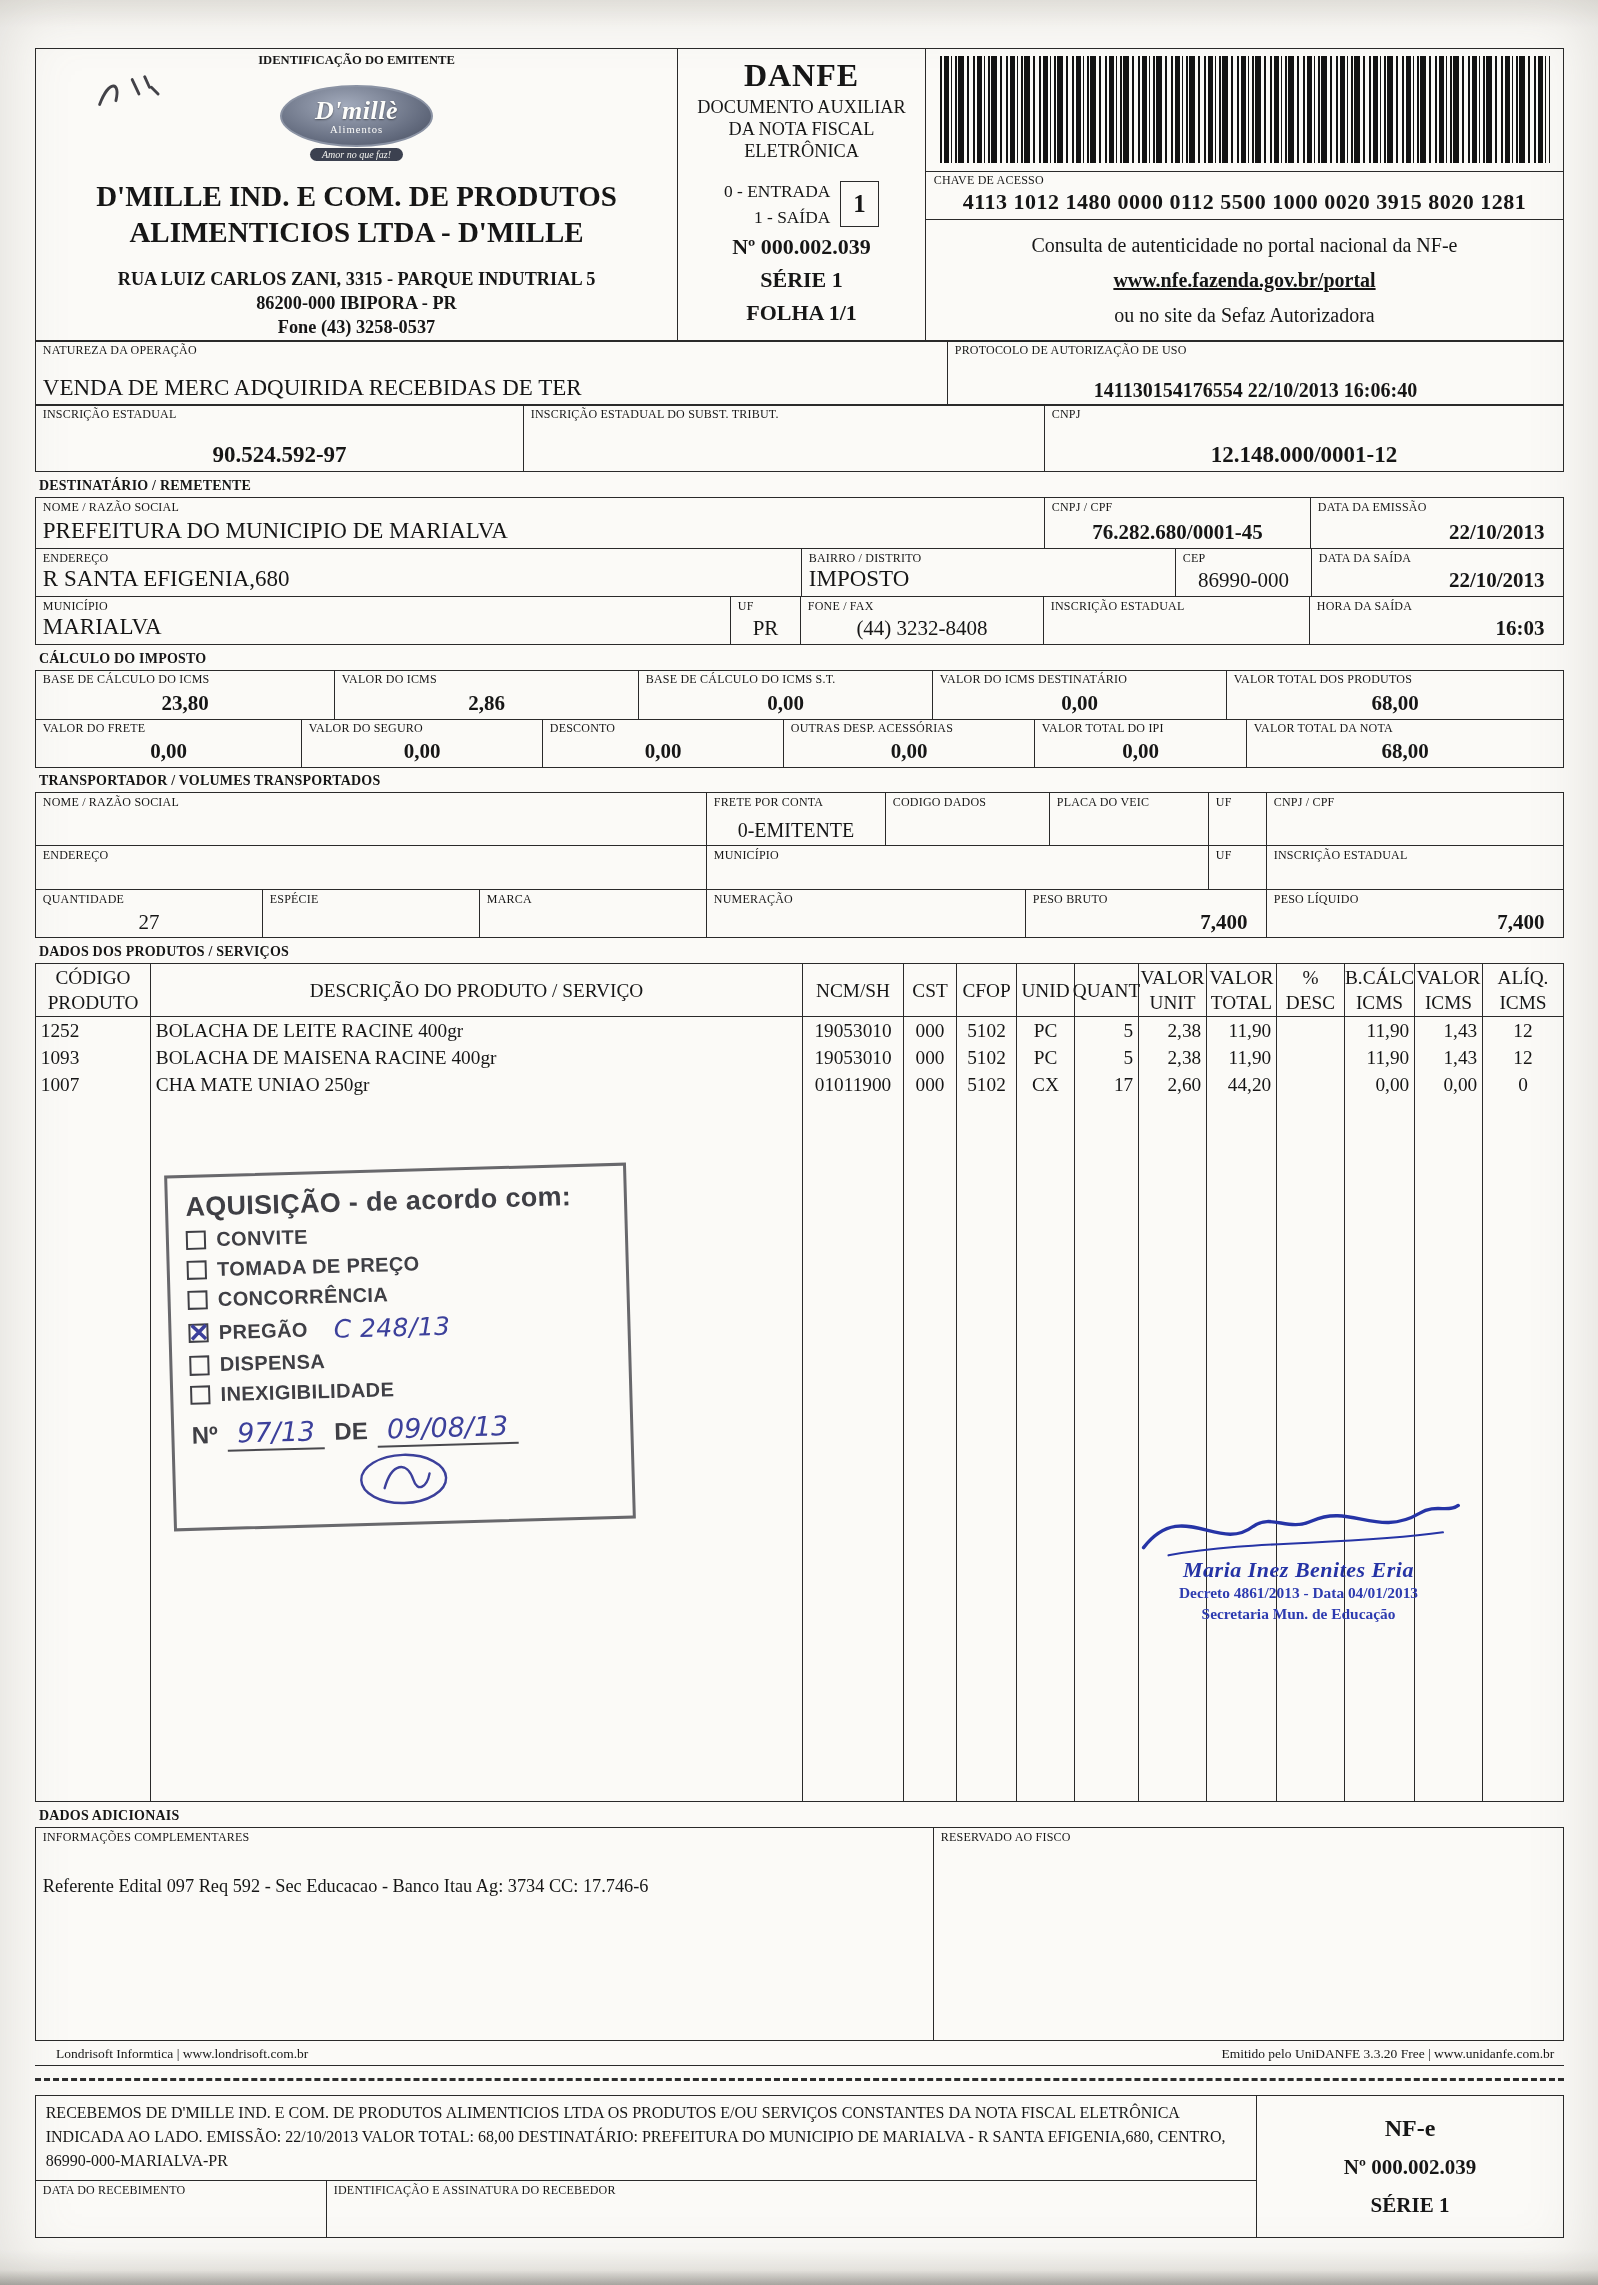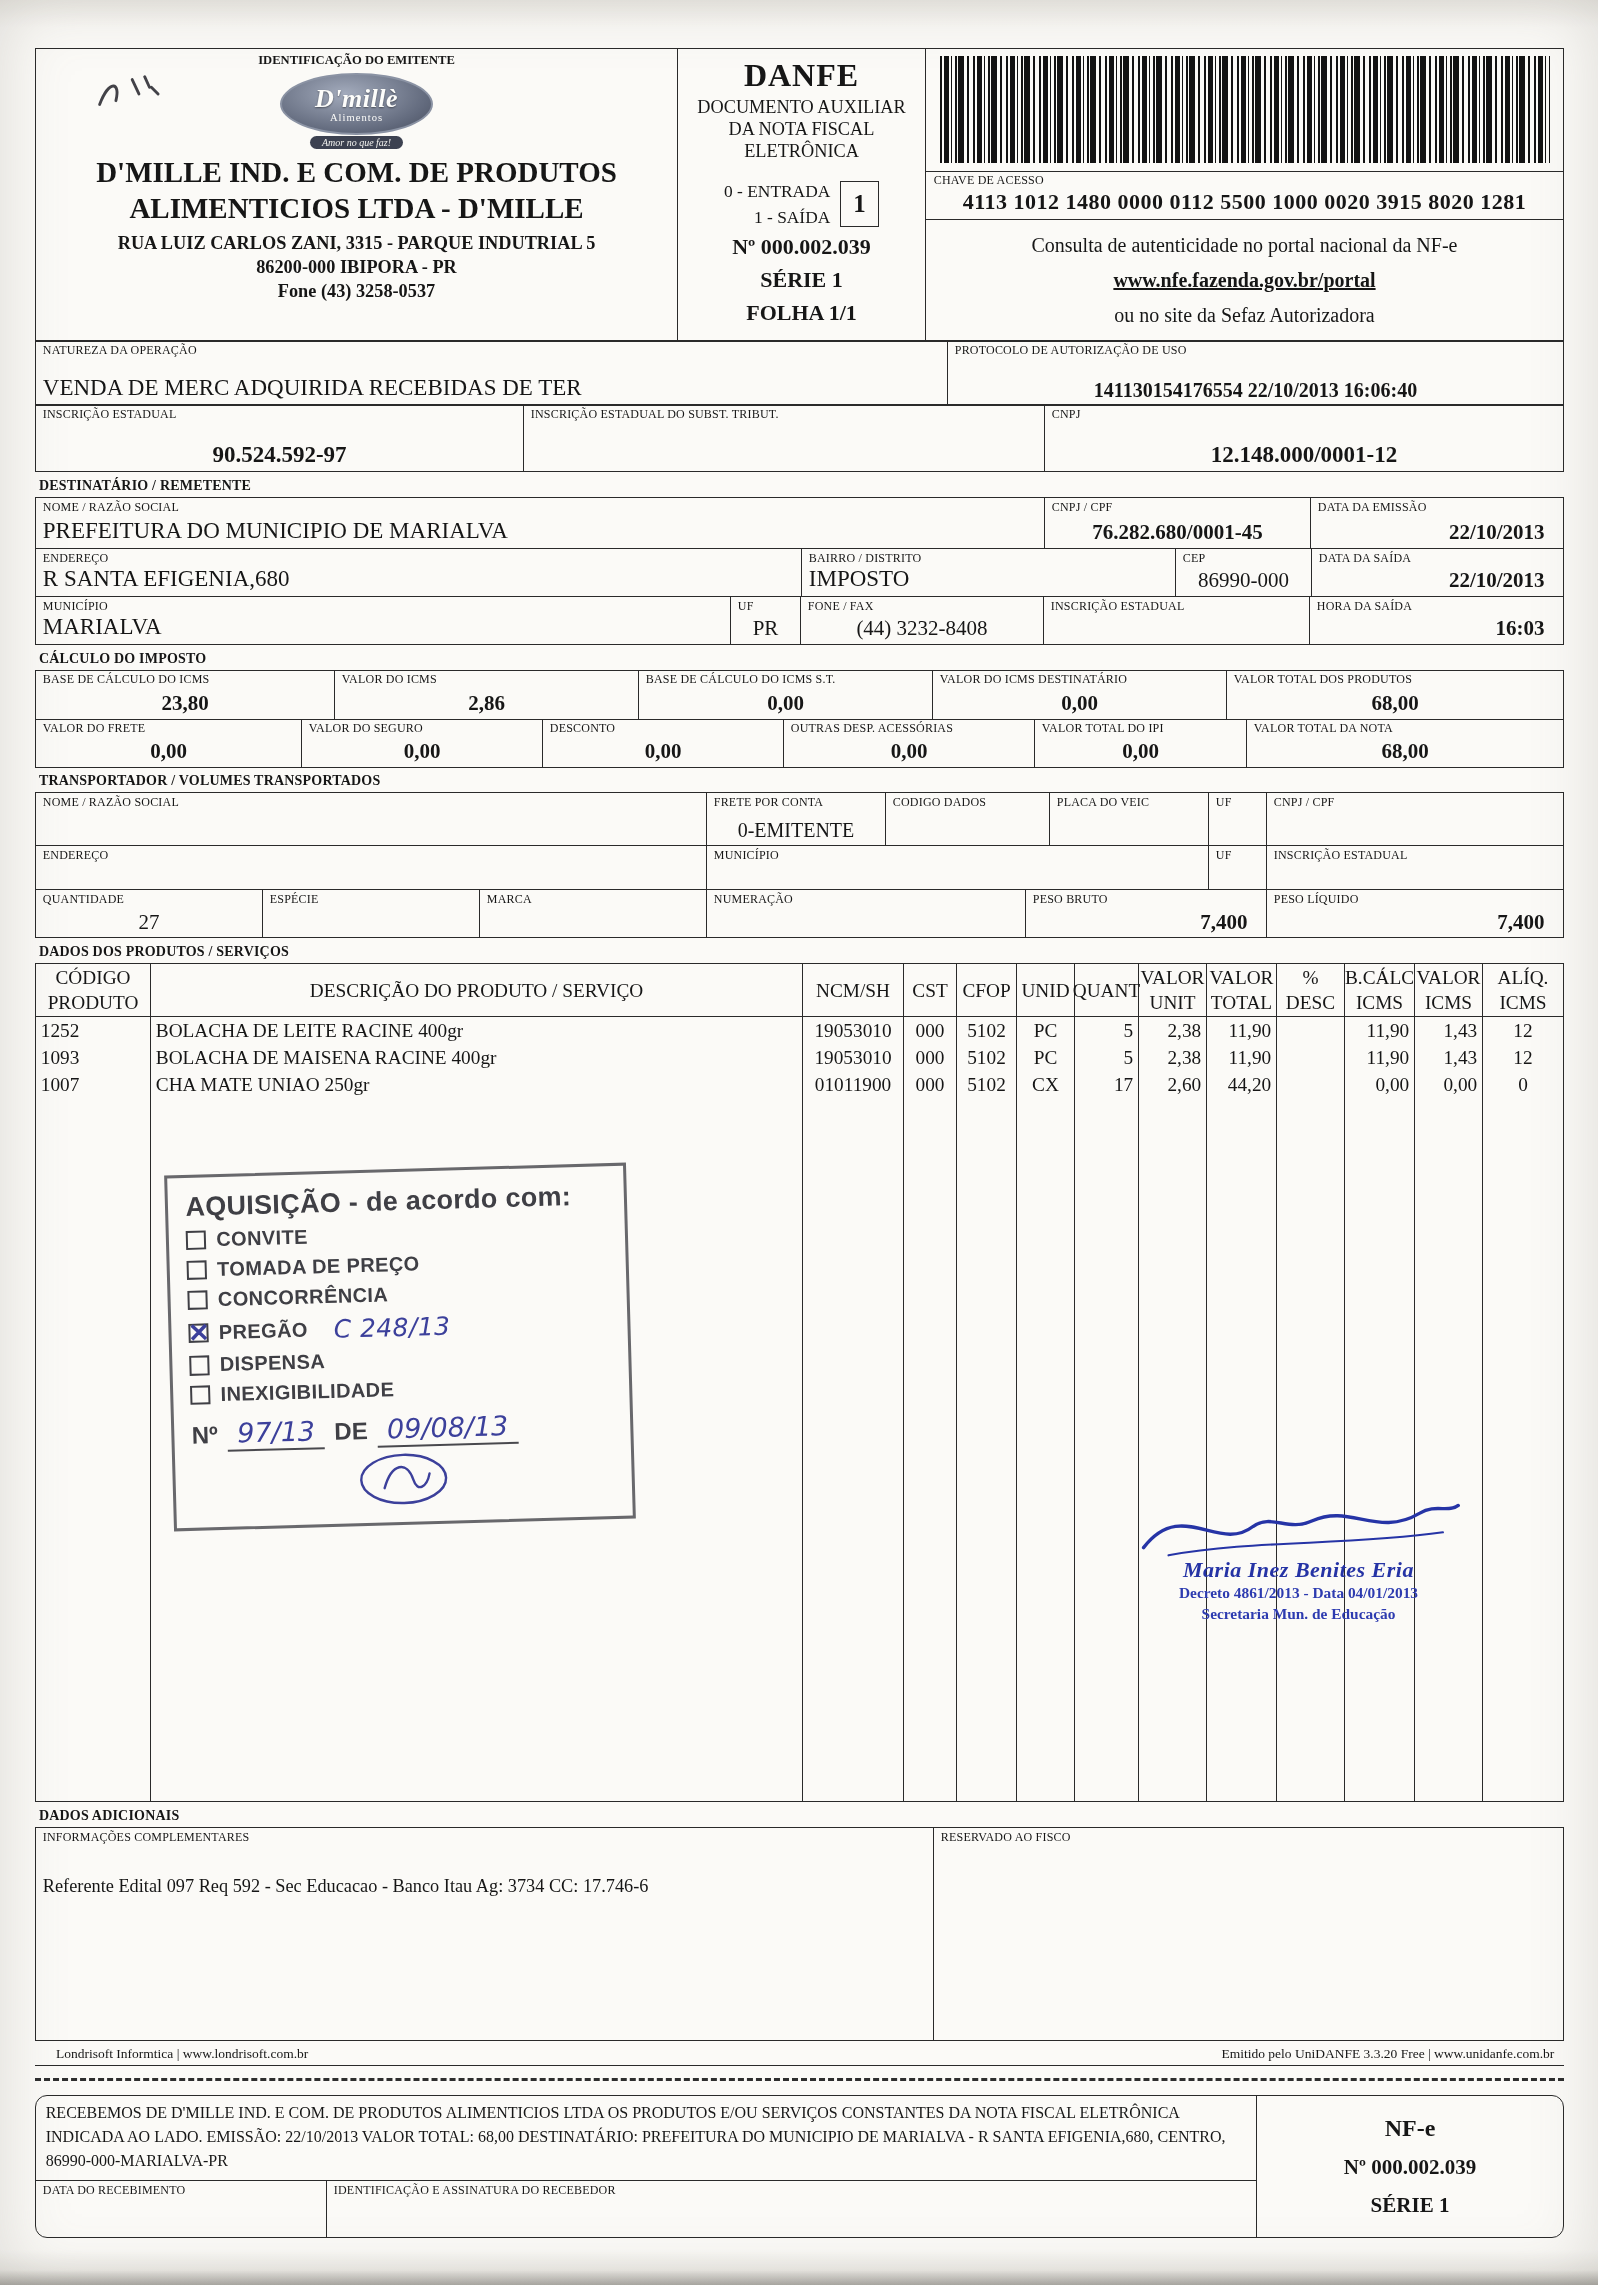--- a/index.html
+++ b/index.html
@@ -22,21 +22,21 @@
   .lbl { font-size:12px; line-height:1.15; letter-spacing:0.2px; white-space:nowrap; }
   .val { margin-top:auto; font-size:21px; line-height:1.08; }
   .b   { font-weight:bold; }
   .ctr { text-align:center; }
   .rt  { text-align:right; padding-right:11.6px; }
   .big { font-size:23px; }
   .section-lbl { font-size:14px; font-weight:bold; padding:5.8px 3.9px 2.9px; letter-spacing:0.2px; }
 
   
   .hdr { display:flex; height:294px; }
-  .hdr-emit { width:641px; position:relative; display:flex; flex-direction:column; align-items:center; text-align:center; padding:3.9px 7.7px; }
+  .hdr-emit { width:641px; position:relative; display:flex; flex-direction:column; align-items:center; text-align:center; padding:3.9px 7.7px;gap:12px; }
   .emit-label { font-size:12.6px; font-weight:bold; }
   .penmark { position:absolute; left:54px; top:21px; opacity:.85; }
   .logo { margin-top:4.8px; display:flex; flex-direction:column; align-items:center; }
   .logo-oval { width:153px; height:62px; border-radius:50%; border:2.9px solid #8b93a4;
                background:radial-gradient(ellipse at 42% 32%, #a3abbc, #626a7d 68%, #464c5b);
                display:flex; flex-direction:column; align-items:center; justify-content:center; color:#fdfdfb; }
   .logo-script { font-size:26px; font-style:italic; font-weight:bold; letter-spacing:0.5px; text-shadow:0 1px 1.9px rgba(0,0,0,.45); }
   .logo-sub { font-size:10.6px; letter-spacing:1px; margin-top:-1.9px; }
   .logo-ribbon { margin-top:1px; background:#3c4150; color:#f3f3ef; font-size:10px; font-style:italic; padding:1px 11.6px; border-radius:7.7px; }
   .emit-name { margin-top:6.8px; font-size:29px; font-weight:bold; line-height:1.22; }
@@ -105,21 +105,21 @@
 
   
   .info-text { margin-top:25px; font-size:18.3px; line-height:1.75; }
 
   
   .footer-row { display:flex; justify-content:space-between; align-items:flex-end; font-size:13.5px;
                 padding:4.8px 9.7px 2.9px 21px; border-bottom:1.9px solid #2a2a2a; }
   .cutline { border-top:3.4px dashed #2e2e2e; margin:12.6px 0 13.5px; }
 
   
-  .canhoto { display:flex;border-radius:12px; }
+  .canhoto { display:flex; }
   .can-left { flex:1; display:flex; flex-direction:column; }
   .can-text { padding:4.8px 9.7px; font-size:16px; line-height:1.5; min-height:85px; border-bottom:1.9px solid #2a2a2a; }
   .can-bottom { display:flex; min-height:56px; }
   .can-nfe { width:307px; border-left:1.9px solid #2a2a2a; display:flex; flex-direction:column; align-items:center;
              justify-content:space-evenly; font-weight:bold; padding:5.8px 0; }
   .nfe-t { font-size:24px; }
   .nfe-n, .nfe-s { font-size:21px; }
 </style>
 </head>
 <body>

